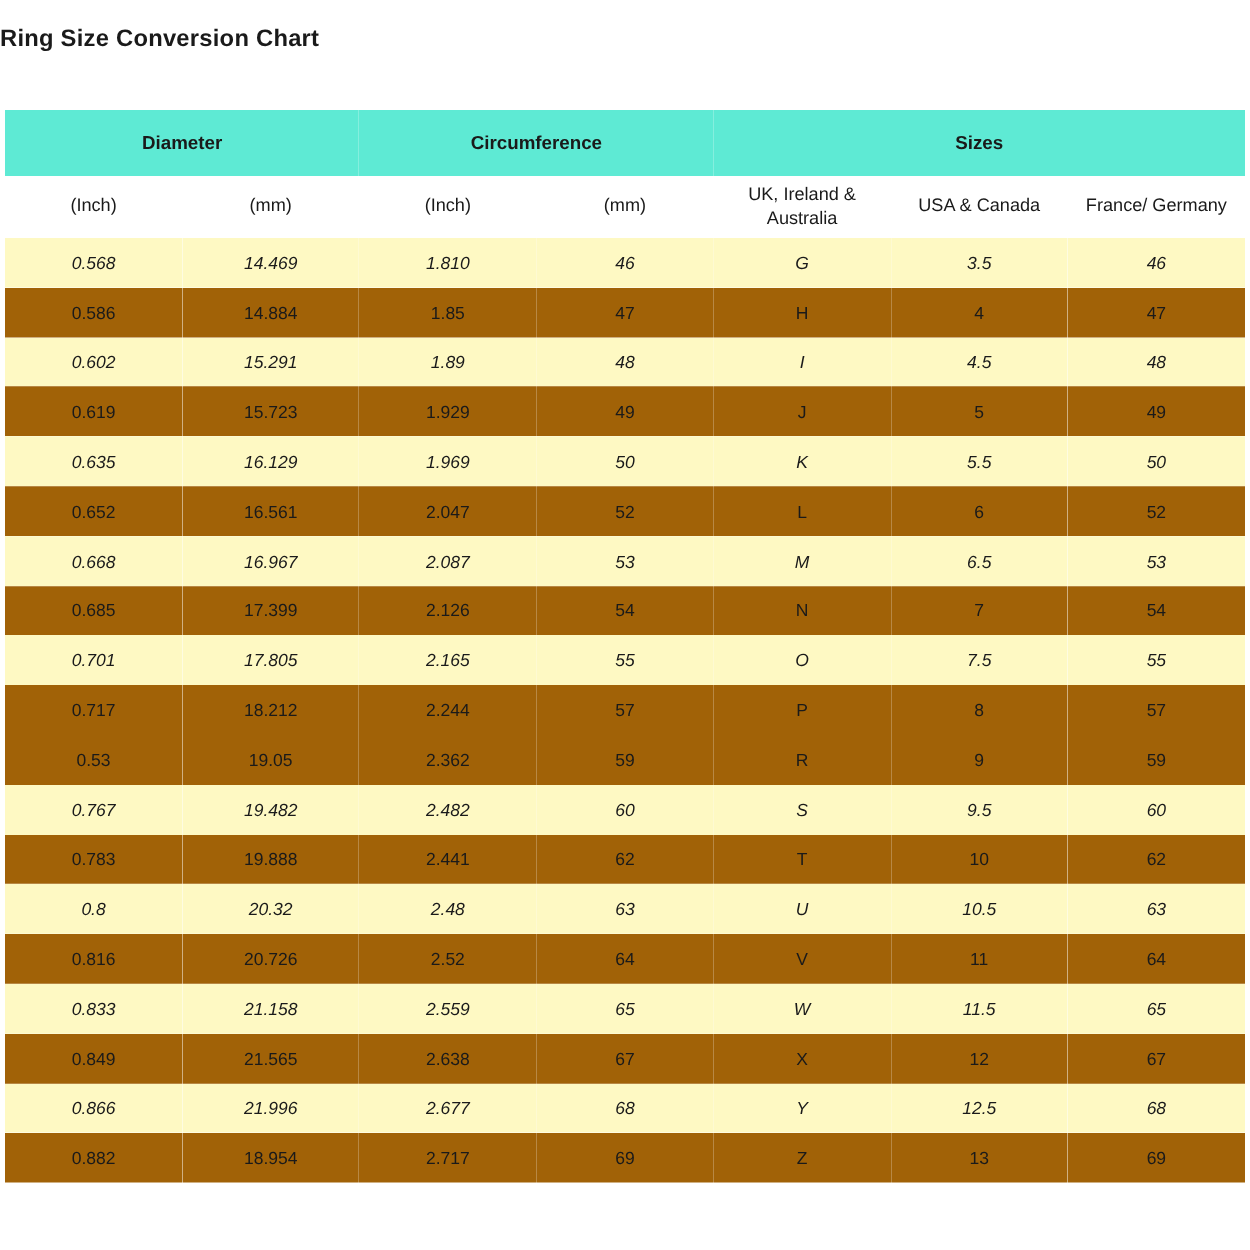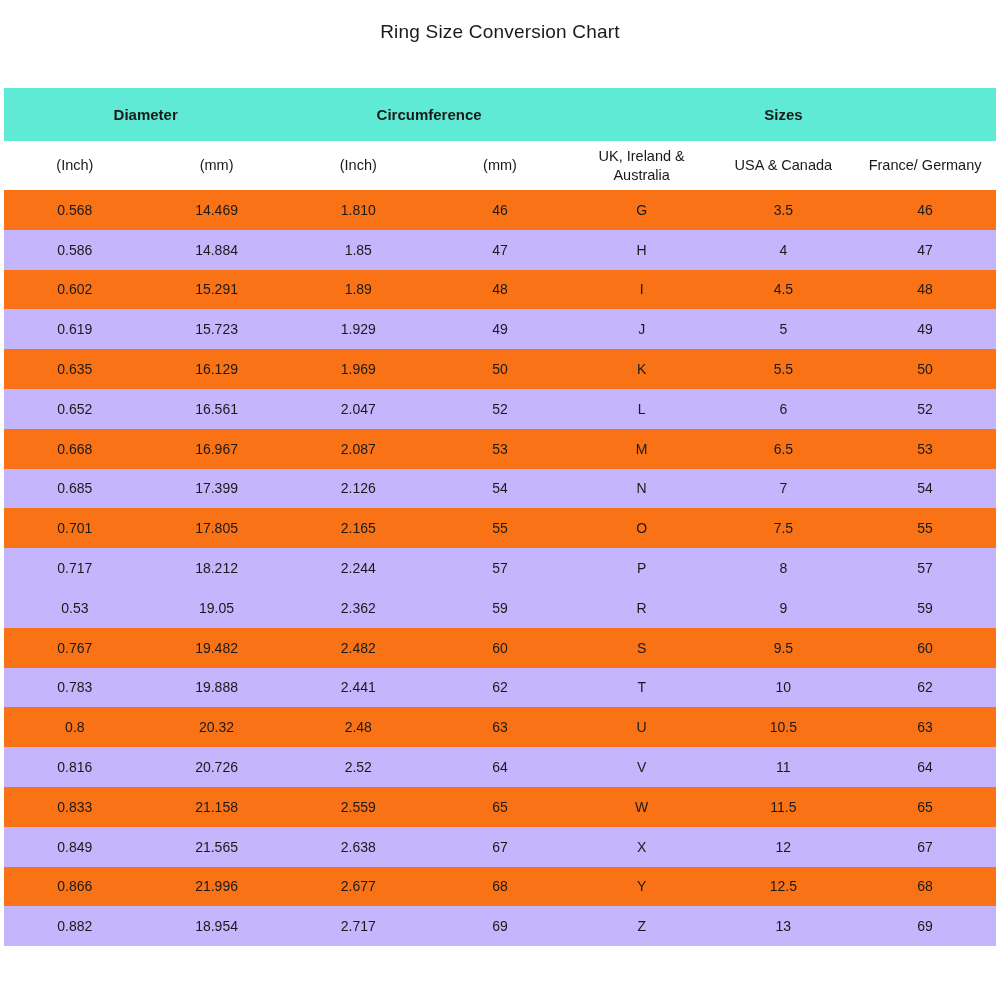--- a/index.html
+++ b/index.html
@@ -11,22 +11,21 @@
     font-family: "Liberation Sans", sans-serif;
     color: #1a1a1a;
     -webkit-font-smoothing: antialiased;
   }
   .page {
     width: 1000px;
     height: 1000px;
     overflow: hidden;
   }
   .title {
-    text-align: center;
-    font-weight: normal;
+    font-weight: bold;
     font-size: 19px;
     padding-top: 21px;
     letter-spacing: 0.2px;
   }
   table.ring-table {
     border-collapse: collapse;
     table-layout: fixed;
     width: 992px;
     margin: 45px auto 0 auto;
   }
@@ -50,24 +49,25 @@
     height: 49px;
     margin-top: 44px;
   }
   tr.column-header-row th {
     font-weight: normal;
     font-size: 14.5px;
     line-height: 1.25;
   }
   tbody tr {
     height: 39.8px;
-    background: #c4b5fd;
+    background: #a16207;
   }
   tbody tr.stripe {
-    background: #f97316;
+    background: #fef9c3;
+    font-style: italic;
   }
   tbody td {
     font-size: 14px;
   }
 </style>
 </head>
 <body>
 
 <div class="page">
   <div class="title">Ring Size Conversion Chart</div>

